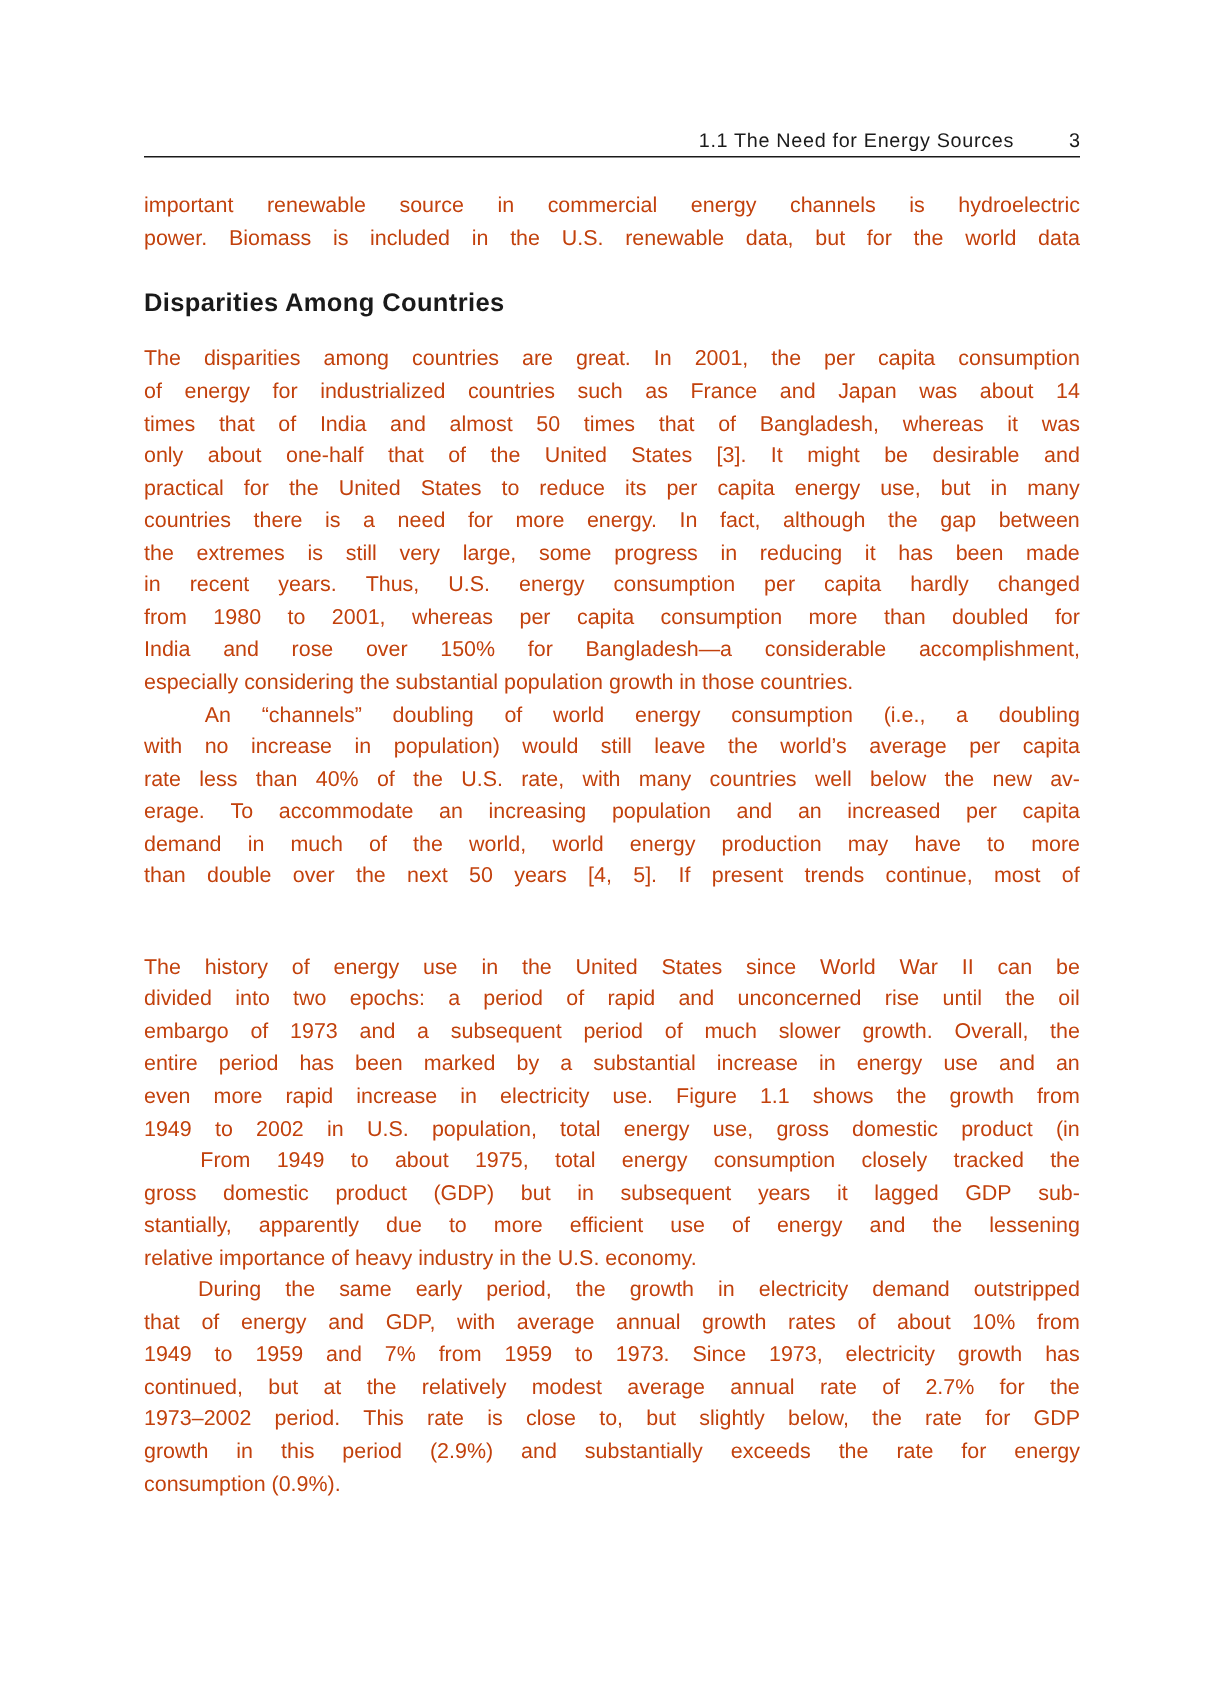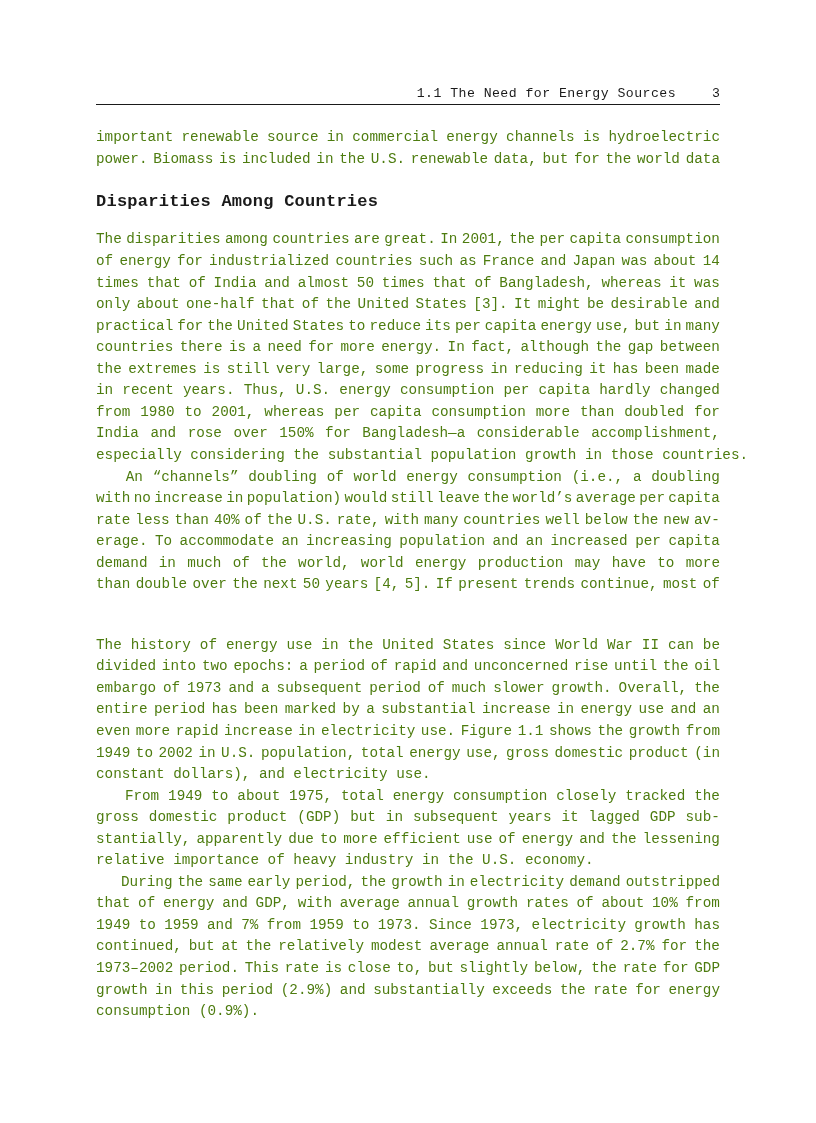--- a/index.html
+++ b/index.html
@@ -5,21 +5,21 @@
   html, body {
     margin: 0;
     padding: 0;
     background: #ffffff;
   }
   .page {
     position: relative;
     width: 816px;
     height: 1123px;
     background: #ffffff;
-    font-family: Liberation Mono, monospace;
+    font-family: Liberation Sans, sans-serif;
     color: #1a1a1a;
     overflow: hidden;
   }
   .content {
     position: absolute;
     left: 96px;
     top: 86px;
     width: 624px;
   }
 
@@ -59,21 +59,21 @@
   .gap-after-heading  { height: 17px; }
 
   
   .para { margin: 0; padding: 0; }
   .line {
     display: flex;
     font-size: 14.3px;
     line-height: 21.55px;
     height: 21.55px;
     white-space: pre;
-    color: #4d7c0f;
+    color: #c2410c;
   }
   
   .line.just {
     justify-content: space-between;
   }
   
   .line.flush {
     justify-content: flex-start;
   }
   .line.indent::before {
@@ -127,21 +127,20 @@
         </div>
         <div class="gap-before-heading"></div>
         <div class="gap-after-heading"></div>
         <div class="para">
           <div class="line just"><span class="w">The</span><span class="w">history</span><span class="w">of</span><span class="w">energy</span><span class="w">use</span><span class="w">in</span><span class="w">the</span><span class="w">United</span><span class="w">States</span><span class="w">since</span><span class="w">World</span><span class="w">War</span><span class="w">II</span><span class="w">can</span><span class="w">be</span></div>
           <div class="line just"><span class="w">divided</span><span class="w">into</span><span class="w">two</span><span class="w">epochs:</span><span class="w">a</span><span class="w">period</span><span class="w">of</span><span class="w">rapid</span><span class="w">and</span><span class="w">unconcerned</span><span class="w">rise</span><span class="w">until</span><span class="w">the</span><span class="w">oil</span></div>
           <div class="line just"><span class="w">embargo</span><span class="w">of</span><span class="w">1973</span><span class="w">and</span><span class="w">a</span><span class="w">subsequent</span><span class="w">period</span><span class="w">of</span><span class="w">much</span><span class="w">slower</span><span class="w">growth.</span><span class="w">Overall,</span><span class="w">the</span></div>
           <div class="line just"><span class="w">entire</span><span class="w">period</span><span class="w">has</span><span class="w">been</span><span class="w">marked</span><span class="w">by</span><span class="w">a</span><span class="w">substantial</span><span class="w">increase</span><span class="w">in</span><span class="w">energy</span><span class="w">use</span><span class="w">and</span><span class="w">an</span></div>
           <div class="line just"><span class="w">even</span><span class="w">more</span><span class="w">rapid</span><span class="w">increase</span><span class="w">in</span><span class="w">electricity</span><span class="w">use.</span><span class="w">Figure</span><span class="w">1.1</span><span class="w">shows</span><span class="w">the</span><span class="w">growth</span><span class="w">from</span></div>
           <div class="line just"><span class="w">1949</span><span class="w">to</span><span class="w">2002</span><span class="w">in</span><span class="w">U.S.</span><span class="w">population,</span><span class="w">total</span><span class="w">energy</span><span class="w">use,</span><span class="w">gross</span><span class="w">domestic</span><span class="w">product</span><span class="w">(in</span></div>
-          <div class="line flush"><span class="w">constant dollars), and electricity use.</span></div>
         </div>
         <div class="para">
           <div class="line just indent"><span class="w">From</span><span class="w">1949</span><span class="w">to</span><span class="w">about</span><span class="w">1975,</span><span class="w">total</span><span class="w">energy</span><span class="w">consumption</span><span class="w">closely</span><span class="w">tracked</span><span class="w">the</span></div>
           <div class="line just"><span class="w">gross</span><span class="w">domestic</span><span class="w">product</span><span class="w">(GDP)</span><span class="w">but</span><span class="w">in</span><span class="w">subsequent</span><span class="w">years</span><span class="w">it</span><span class="w">lagged</span><span class="w">GDP</span><span class="w">sub-</span></div>
           <div class="line just"><span class="w">stantially,</span><span class="w">apparently</span><span class="w">due</span><span class="w">to</span><span class="w">more</span><span class="w">efficient</span><span class="w">use</span><span class="w">of</span><span class="w">energy</span><span class="w">and</span><span class="w">the</span><span class="w">lessening</span></div>
           <div class="line flush"><span class="w">relative importance of heavy industry in the U.S. economy.</span></div>
         </div>
         <div class="para">
           <div class="line just indent"><span class="w">During</span><span class="w">the</span><span class="w">same</span><span class="w">early</span><span class="w">period,</span><span class="w">the</span><span class="w">growth</span><span class="w">in</span><span class="w">electricity</span><span class="w">demand</span><span class="w">outstripped</span></div>
           <div class="line just"><span class="w">that</span><span class="w">of</span><span class="w">energy</span><span class="w">and</span><span class="w">GDP,</span><span class="w">with</span><span class="w">average</span><span class="w">annual</span><span class="w">growth</span><span class="w">rates</span><span class="w">of</span><span class="w">about</span><span class="w">10%</span><span class="w">from</span></div>

